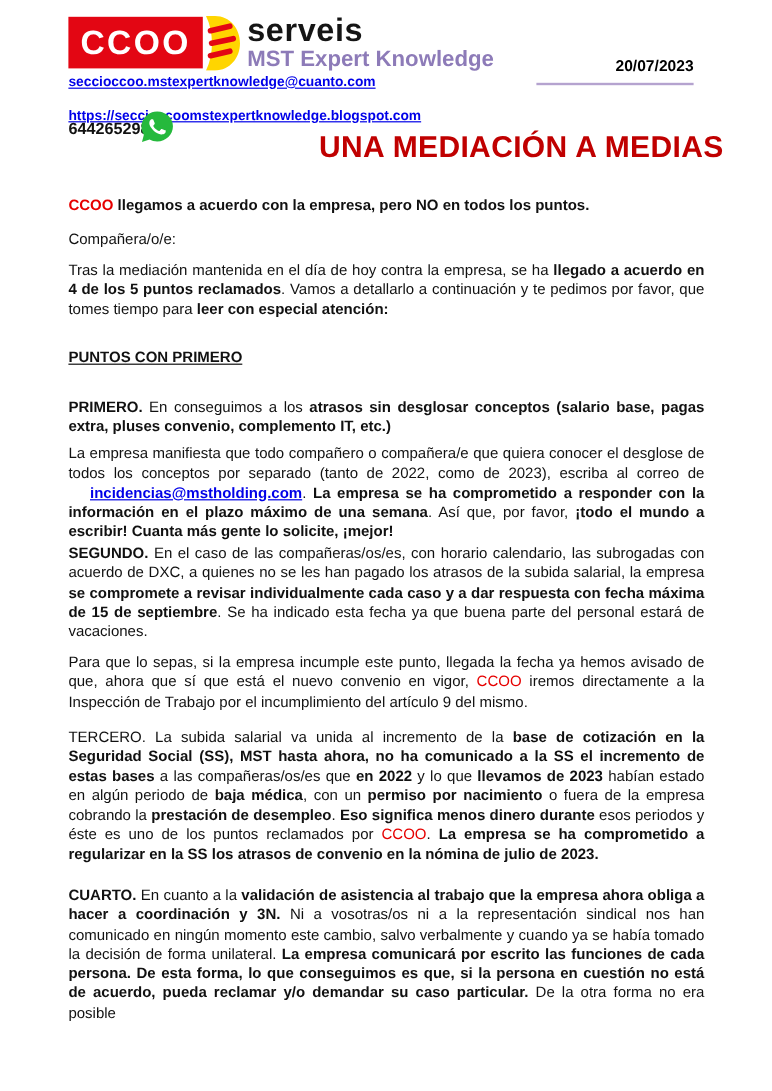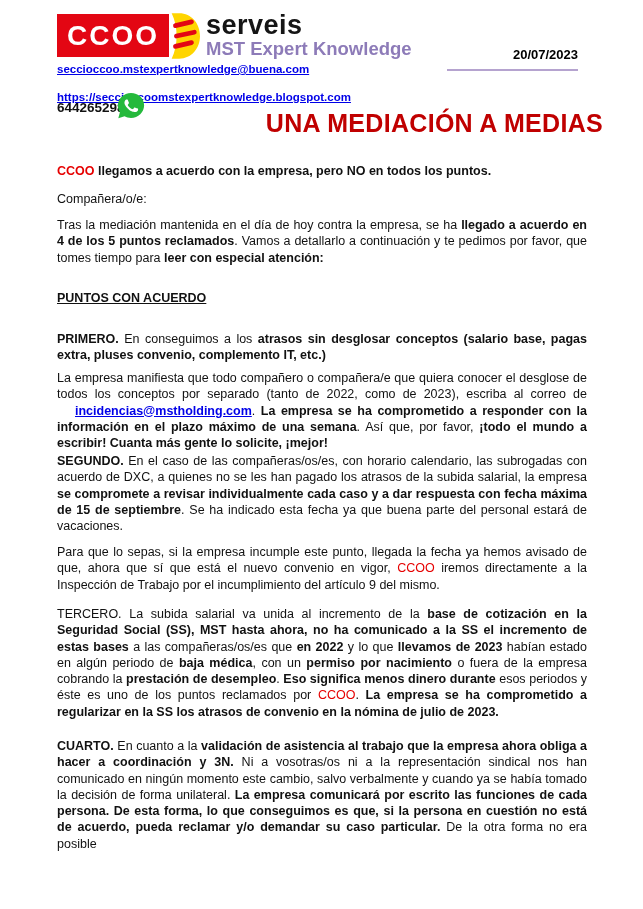--- a/index.html
+++ b/index.html
@@ -72,37 +72,37 @@
       <line x1="10" y1="35" x2="27" y2="31" stroke="#e30613" stroke-width="5" stroke-linecap="round"></line>
     </svg>
   </span>
 
   <div class="serveis">serveis</div>
   <div class="mst-sub">MST Expert Knowledge</div>
 
   <div class="doc-date">20/07/2023</div>
   <div class="date-line"></div>
 
-  <a class="hdr-link email" href="#">seccioccoo.mstexpertknowledge@buena.com</a>
+  <a class="hdr-link email" href="#">seccioccoo.mstexpertknowledge@cuanto.com</a>
   <a class="hdr-link blog" href="#">https://seccioccoomstexpertknowledge.blogspot.com</a>
 
   <div class="phone-number">644265298</div>
   <span class="wa-icon">
     <svg viewBox="0 0 32 32" width="28" height="28" aria-hidden="true">
       <path fill="#25b93c" d="M16 1C7.7 1 1 7.5 1 15.5c0 2.8.8 5.4 2.3 7.6L1.5 30l7.2-2.3c2.1 1.2 4.6 1.9 7.3 1.9 8.3 0 15-6.5 15-14.5S24.3 1 16 1z"></path>
       <path fill="#ffffff" d="M23.1 18.9c-.4-.2-2.3-1.1-2.6-1.2-.4-.1-.6-.2-.9.2-.3.4-1 1.2-1.2 1.5-.2.3-.4.3-.8.1-.4-.2-1.6-.6-3.1-1.9-1.1-1-1.9-2.2-2.1-2.6-.2-.4 0-.6.2-.8.2-.2.4-.4.6-.7.2-.2.3-.4.4-.7.1-.3.1-.5 0-.7-.1-.2-.9-2.1-1.2-2.9-.3-.8-.6-.7-.9-.7h-.7c-.3 0-.7.1-1 .5-.4.4-1.3 1.3-1.3 3.2 0 1.9 1.4 3.7 1.6 4 .2.3 2.7 4.1 6.6 5.7.9.4 1.6.6 2.2.8.9.3 1.8.2 2.4.1.7-.1 2.3-.9 2.6-1.8.3-.9.3-1.7.2-1.8-.1-.2-.4-.3-.8-.5z"></path>
     </svg>
   </span>
 
   <div class="main-title">UNA MEDIACIÓN A MEDIAS</div>
 
   <p class="para" style="top:163px"><span class="b red">CCOO</span><span class="b"> llegamos a acuerdo con la empresa, pero NO en todos los puntos.</span></p>
   <p class="para" style="top:191px"><span>Compañera/o/e:</span></p>
   <p class="para" style="top:217px"><span>Tras la mediación mantenida en el día de hoy contra la empresa, se ha </span><span class="b">llegado a acuerdo en 4 de los 5 puntos reclamados</span><span>. Vamos a detallarlo a continuación y te pedimos por favor, que tomes tiempo para </span><span class="b">leer con especial atención:</span></p>
-  <p class="para" style="top:290px"><span class="b u">PUNTOS CON ACUERDO</span></p>
+  <p class="para" style="top:290px"><span class="b u">PUNTOS CON PRIMERO</span></p>
   <p class="para" style="top:331px"><span class="b">PRIMERO.</span><span> En conseguimos a los </span><span class="b">atrasos sin desglosar conceptos (salario base, pagas extra, pluses convenio, complemento IT, etc.)</span></p>
   <p class="para" style="top:370px"><span>La empresa manifiesta que todo compañero o compañera/e que quiera conocer el desglose de todos los conceptos por separado (tanto de 2022, como de 2023), escriba al correo de </span><a class="inline-link" href="#">incidencias@mstholding.com</a><span>. </span><span class="b">La empresa se ha comprometido a responder con la información en el plazo máximo de una semana</span><span>. Así que, por favor, </span><span class="b">¡todo el mundo a escribir! Cuanta más gente lo solicite, ¡mejor!</span></p>
   <p class="para" style="top:453px"><span class="b">SEGUNDO.</span><span> En el caso de las compañeras/os/es, con horario calendario, las subrogadas con acuerdo de DXC, a quienes no se les han pagado los atrasos de la subida salarial, la empresa </span><span class="b">se compromete a revisar individualmente cada caso y a dar respuesta con fecha máxima de 15 de septiembre</span><span>. Se ha indicado esta fecha ya que buena parte del personal estará de vacaciones.</span></p>
   <p class="para" style="top:544px"><span>Para que lo sepas, si la empresa incumple este punto, llegada la fecha ya hemos avisado de que, ahora que sí que está el nuevo convenio en vigor, </span><span class="red">CCOO</span><span> iremos directamente a la Inspección de Trabajo por el incumplimiento del artículo 9 del mismo.</span></p>
   <p class="para" style="top:606px"><span>TERCERO. La subida salarial va unida al incremento de la </span><span class="b">base de cotización en la Seguridad Social (SS), MST hasta ahora, no ha comunicado a la SS el incremento de estas bases</span><span> a las compañeras/os/es que </span><span class="b">en 2022</span><span> y lo que </span><span class="b">llevamos de 2023</span><span> habían estado en algún periodo de </span><span class="b">baja médica</span><span>, con un </span><span class="b">permiso por nacimiento</span><span> o fuera de la empresa cobrando la </span><span class="b">prestación de desempleo</span><span>. </span><span class="b">Eso significa menos dinero durante</span><span> esos periodos y éste es uno de los puntos reclamados por </span><span class="red">CCOO</span><span>.  </span><span class="b">La empresa se ha comprometido a regularizar en la SS los atrasos de convenio en la nómina de julio de 2023.</span></p>
   <p class="para" style="top:738px"><span class="b">CUARTO.</span><span> En cuanto a la </span><span class="b">validación de asistencia al trabajo que la empresa ahora obliga a hacer a coordinación y 3N.</span><span> Ni a vosotras/os ni a la representación sindical nos han comunicado en ningún momento este cambio, salvo verbalmente y cuando ya se había tomado la decisión de forma unilateral. </span><span class="b">La empresa comunicará por escrito las funciones de cada persona. De esta forma, lo que conseguimos es que, si la persona en cuestión no está de acuerdo, pueda reclamar y/o demandar su caso particular.</span><span>  De la otra forma no era posible</span></p>
 
 </div>
 
 </body></html>

